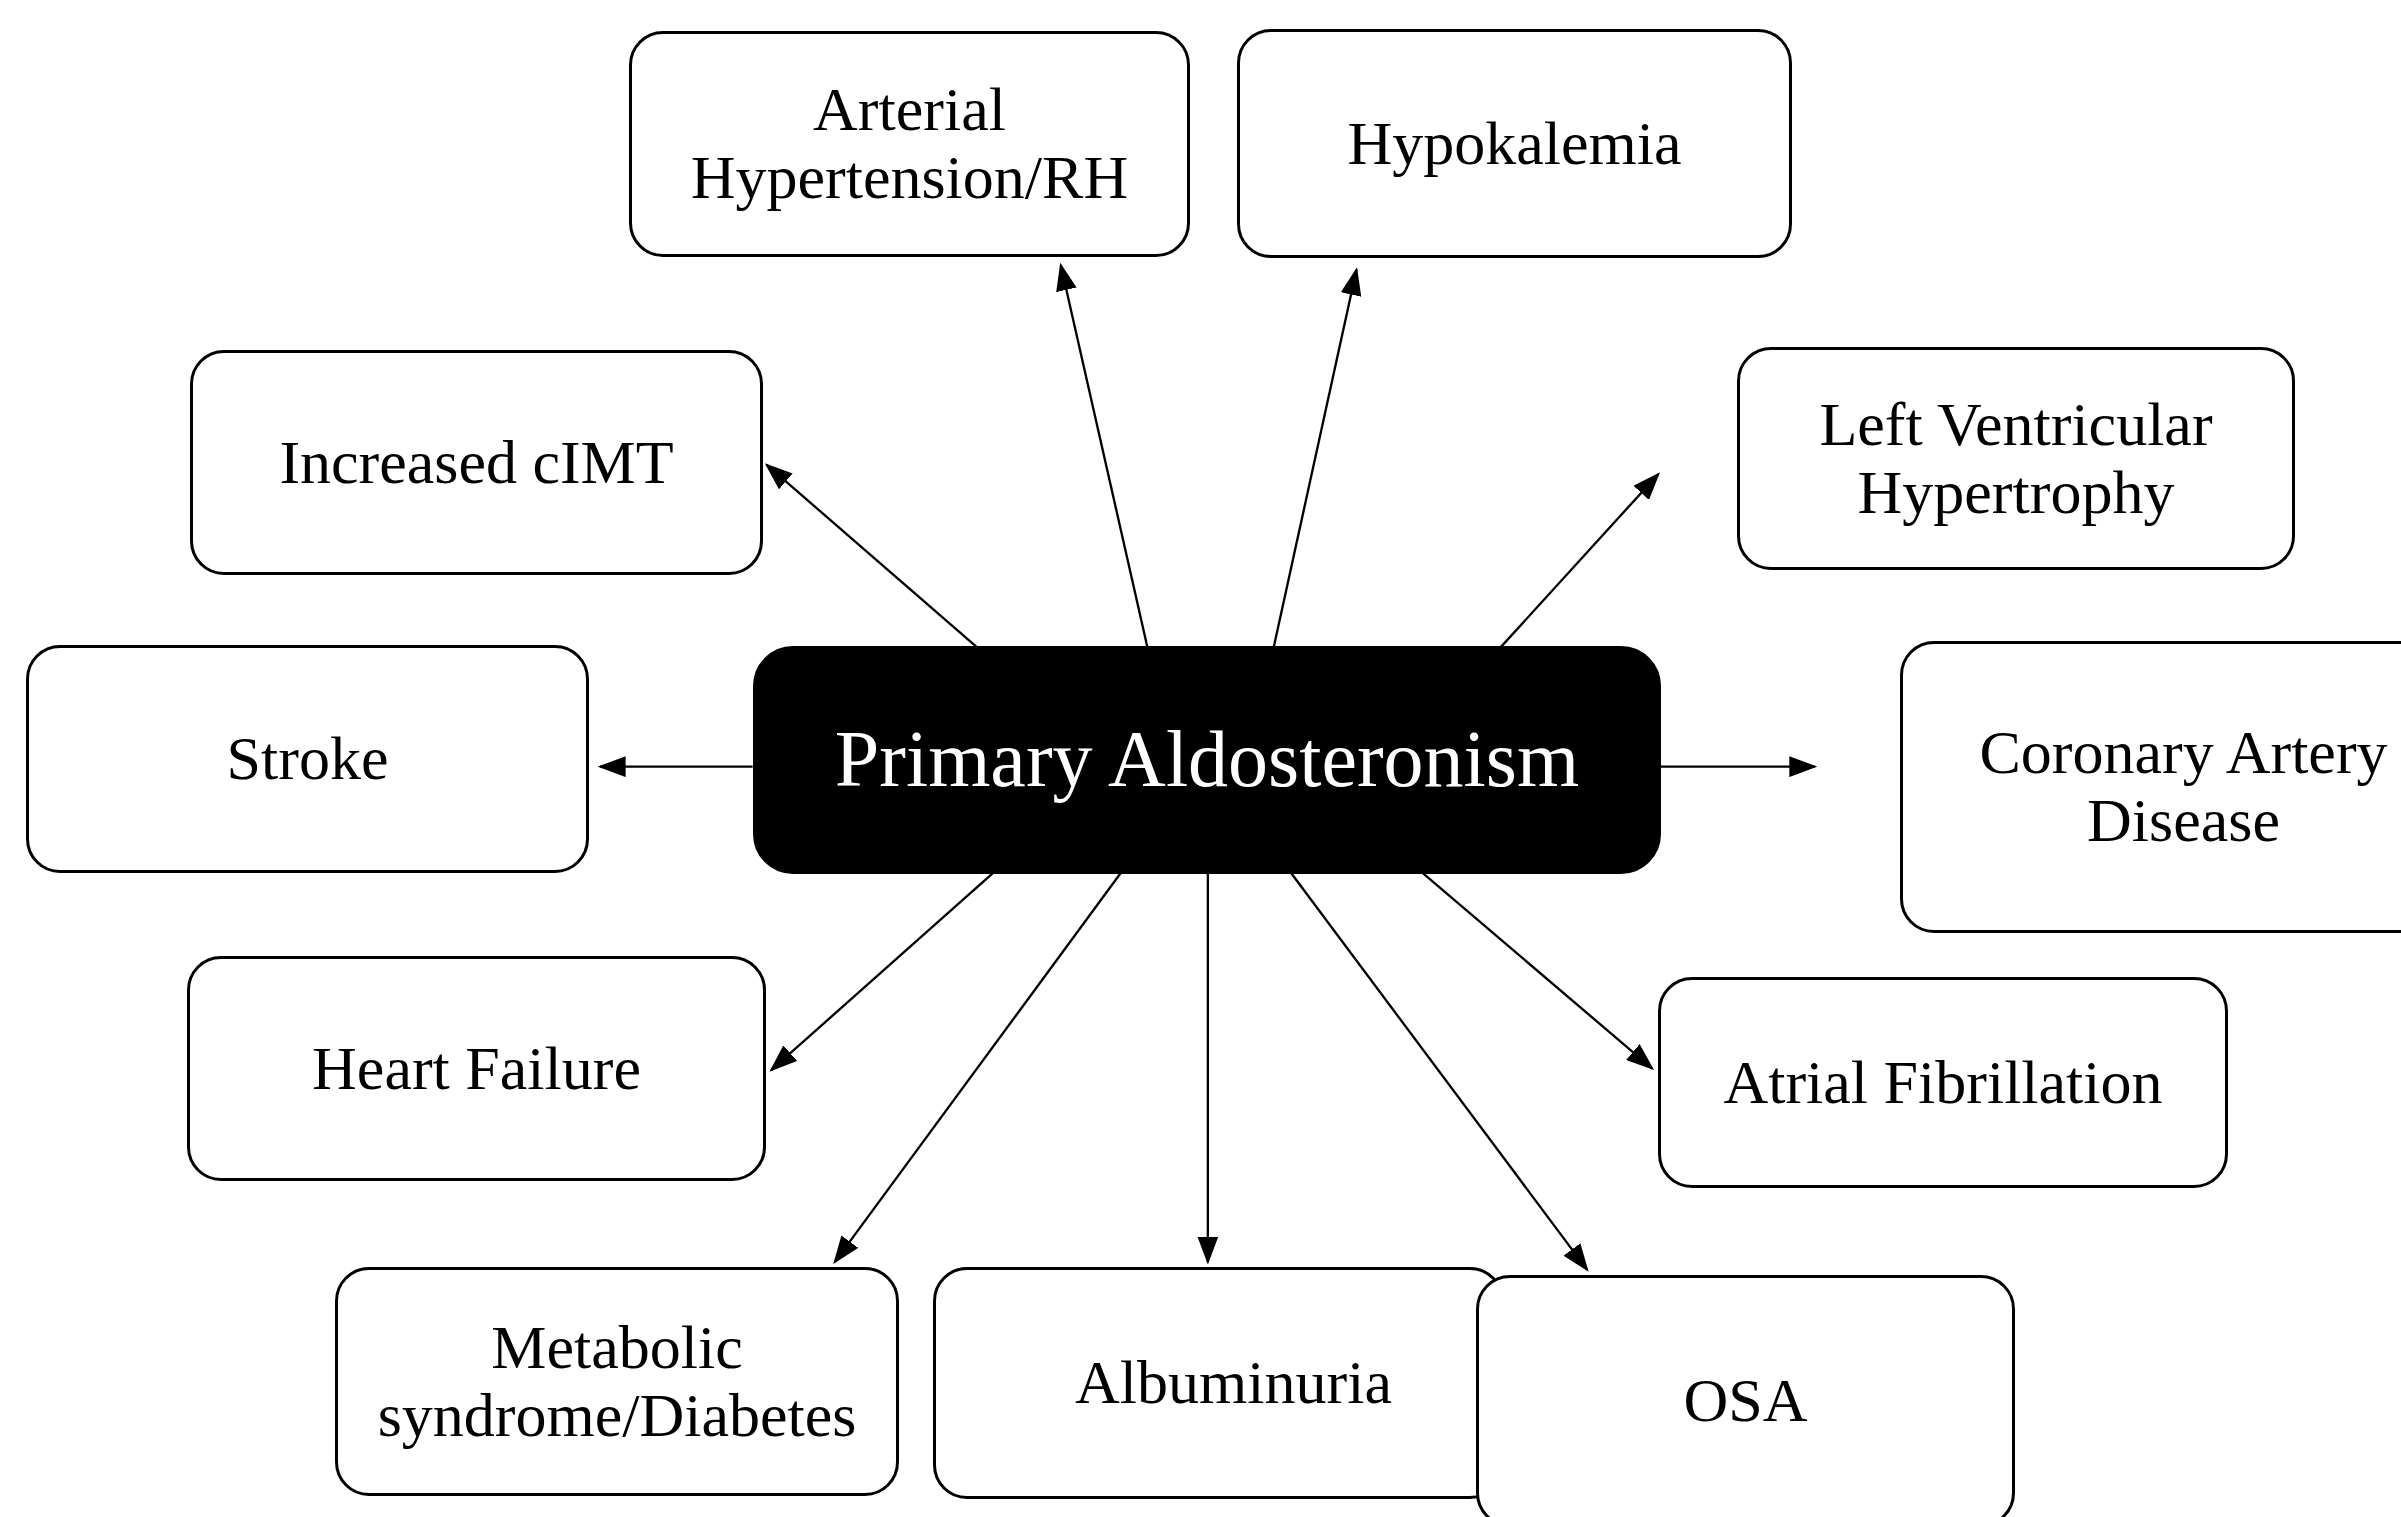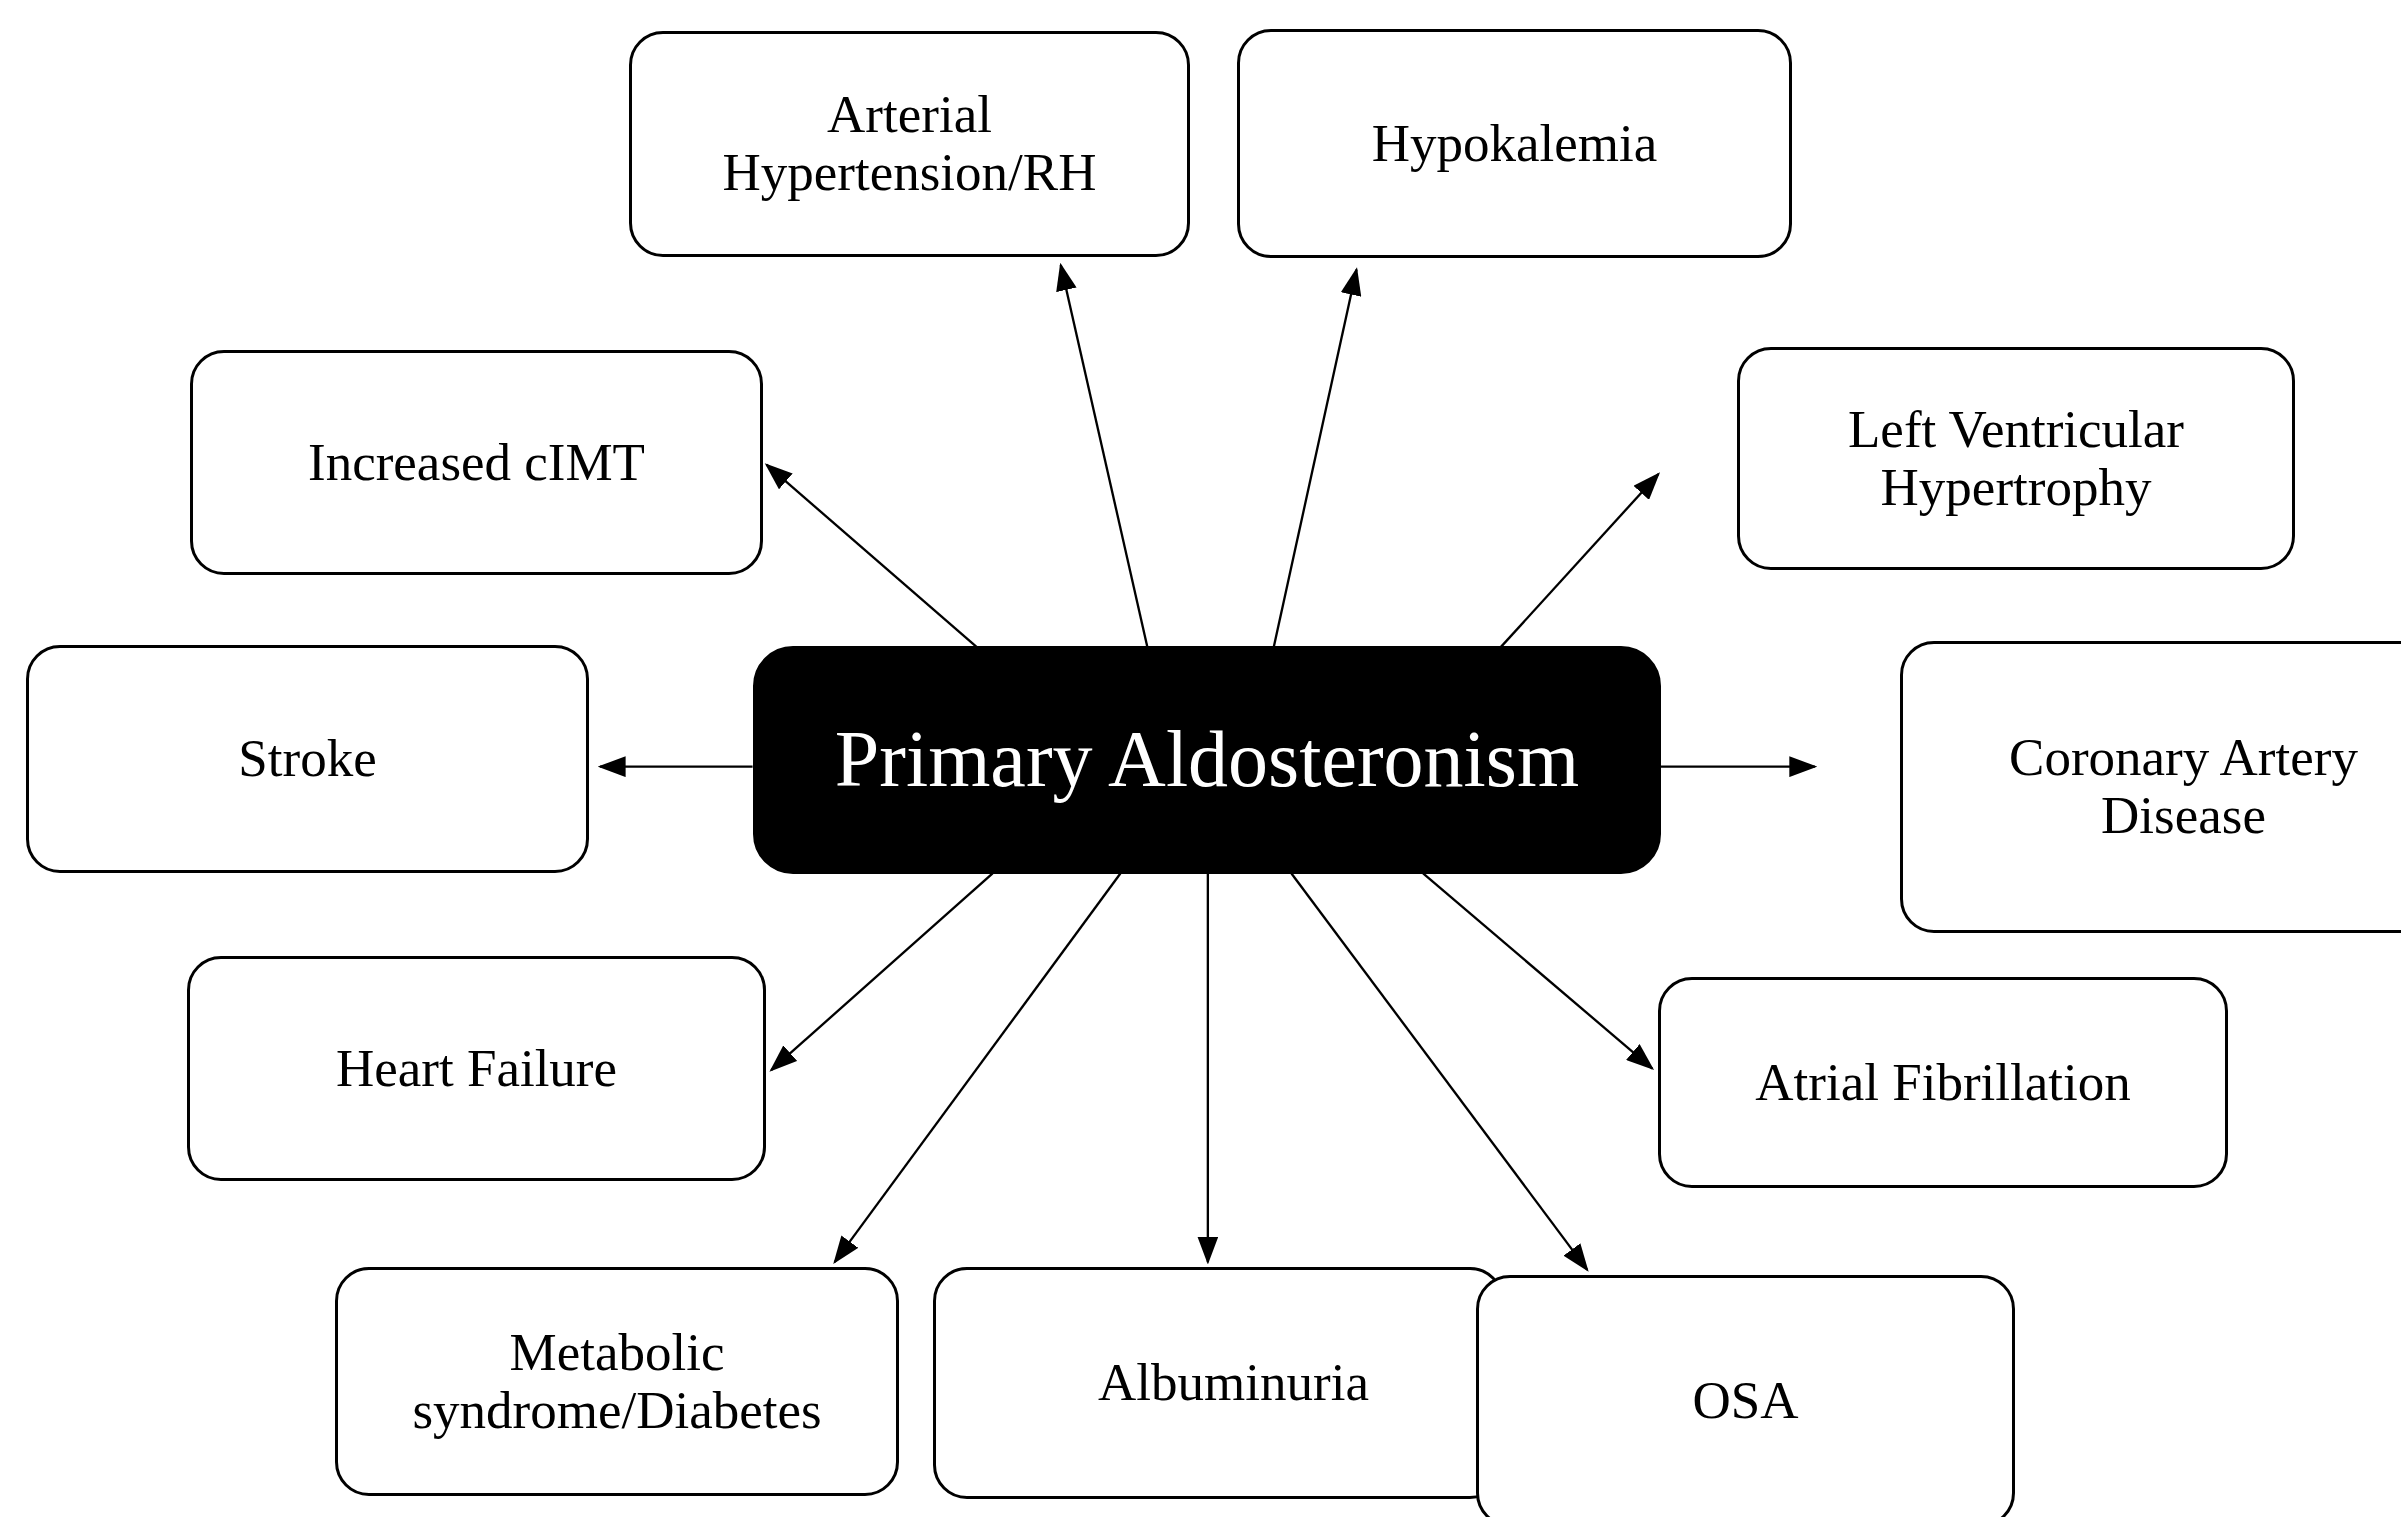--- a/index.html
+++ b/index.html
@@ -31,21 +31,21 @@
     position: absolute;
     box-sizing: border-box;
     background: #ffffff;
     border: 3.1px solid #000000;
     border-radius: 34px;
     display: flex;
     align-items: center;
     justify-content: center;
     text-align: center;
     color: #000000;
-    font-size: 53px;
+    font-size: 62px;
     line-height: 1.09;
     padding: 0 17px;
   }
   .node .node-label {
     white-space: pre-line;
   }
   .center-node {
     background: #000000;
     color: #ffffff;
     border: 3.1px solid #000000;

